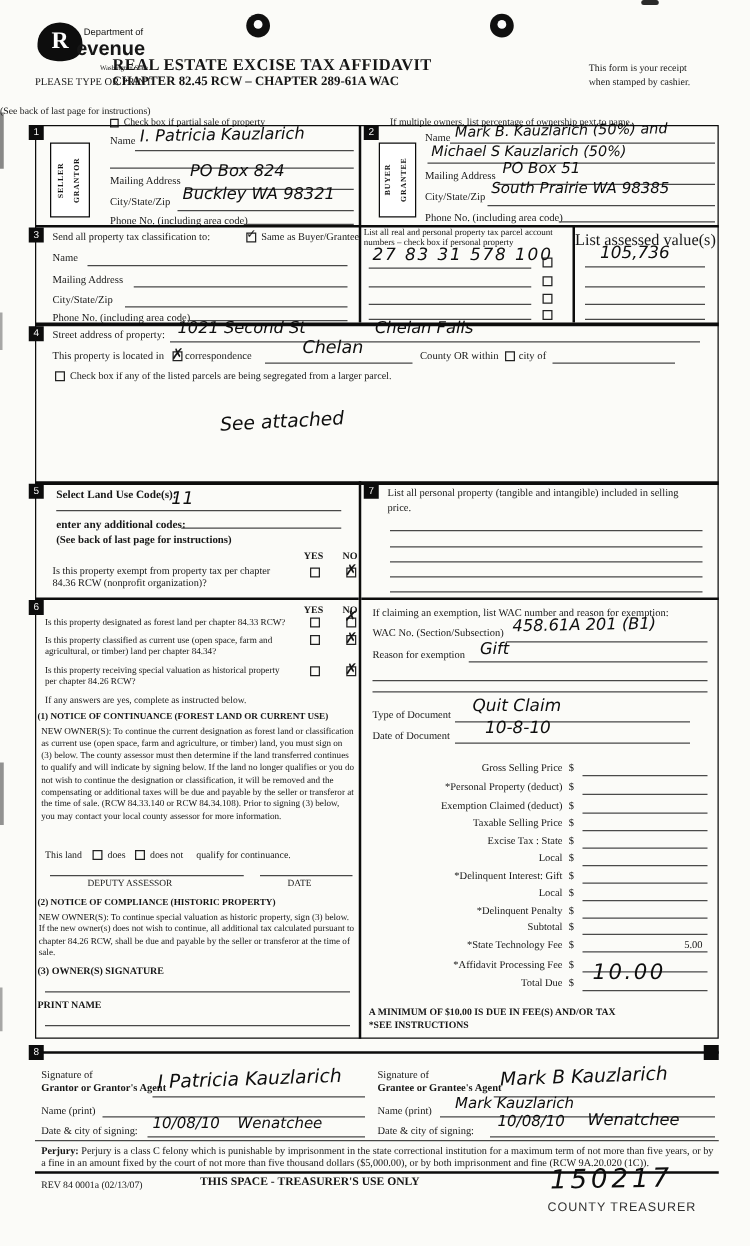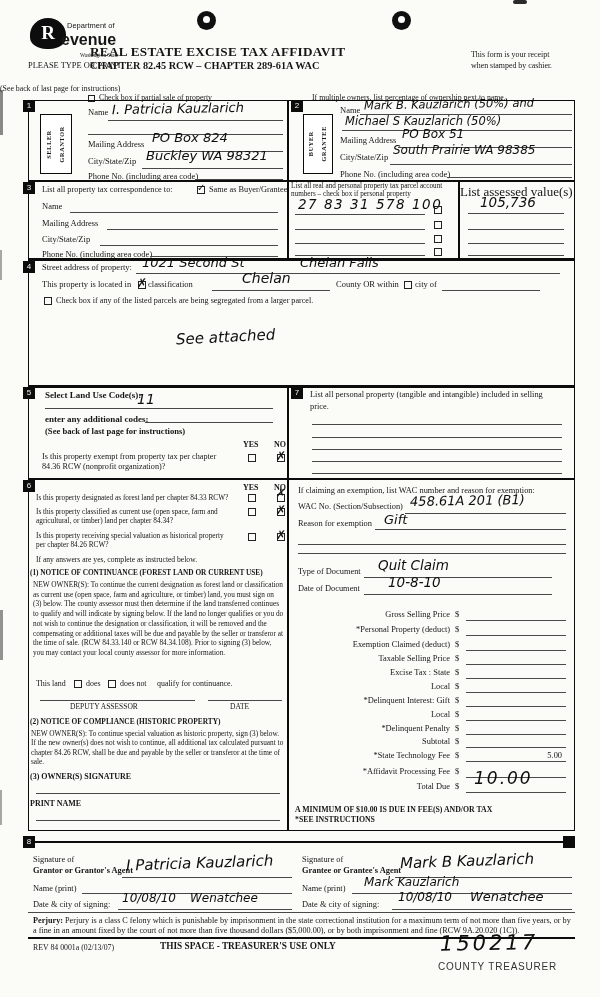--- a/index.html
+++ b/index.html
@@ -101,21 +101,21 @@
   <div class="t" style="left:340px;top:136px">Mailing Address</div>
   <div class="hw" style="left:402px;top:128px;font-size:12px">PO Box 51</div>
   <div class="ln" style="left:398px;top:147px;width:174px"></div>
   <div class="t" style="left:340px;top:153px">City/State/Zip</div>
   <div class="hw" style="left:393px;top:144px;font-size:12px">South Prairie WA 98385</div>
   <div class="ln" style="left:390px;top:164px;width:182px"></div>
   <div class="t" style="left:340px;top:170px">Phone No. (including area code)</div>
   <div class="ln" style="left:447px;top:177px;width:125px"></div>
 
   <div class="badge" style="left:23px;top:182px">3</div>
-  <div class="t" style="left:42px;top:185px;font-size:8.3px">List all property tax correspondence to:</div>
+  <div class="t" style="left:42px;top:185px;font-size:8.3px">Send all property tax classification to:</div>
   <span class="cb" style="left:197px;top:186px">
       <i class="mk" style="left:-1px;top:-4px;font-size:10px">✓</i>
     </span>
   <div class="t" style="left:209px;top:185px;font-size:8.3px">Same as Buyer/Grantee</div>
   <div class="t" style="left:42px;top:202px">Name</div>
   <div class="ln" style="left:70px;top:212px;width:208px"></div>
   <div class="t" style="left:42px;top:219px">Mailing Address</div>
   <div class="ln" style="left:107px;top:229px;width:171px"></div>
   <div class="t" style="left:42px;top:235px">City/State/Zip</div>
   <div class="ln" style="left:100px;top:245px;width:178px"></div>
@@ -143,21 +143,21 @@
 
   <div class="badge" style="left:23px;top:261px">4</div>
   <div class="t" style="left:42px;top:263px">Street address of property:</div>
   <div class="hw" style="left:142px;top:256px;font-size:13px">1021 Second St</div>
   <div class="hw" style="left:300px;top:256px;font-size:13px">Chelan Falls</div>
   <div class="ln" style="left:136px;top:273px;width:424px"></div>
   <div class="t" style="left:42px;top:280px">This property is located in</div>
   <span class="cb" style="left:138px;top:281px">
       <i class="mk">✗</i>
     </span>
-  <div class="t" style="left:148px;top:280px">classification</div>
+  <div class="t" style="left:148px;top:280px">correspondence</div>
   <div class="hw" style="left:242px;top:271px;font-size:14px">Chelan</div>
   <div class="ln" style="left:212px;top:290px;width:118px"></div>
   <div class="t" style="left:336px;top:280px">County OR within</div>
   <span class="cb" style="left:404px;top:281px"></span>
   <div class="t" style="left:415px;top:280px">city of</div>
   <div class="ln" style="left:442px;top:290px;width:98px"></div>
   <span class="cb" style="left:44px;top:297px"></span>
   <div class="t" style="left:56px;top:296px;font-size:8.1px">Check box if any of the listed parcels are being segregated from a larger parcel.</div>
   <div class="hw" style="left:176px;top:330px;font-size:15px;transform:rotate(-3deg)">See attached</div>
 

